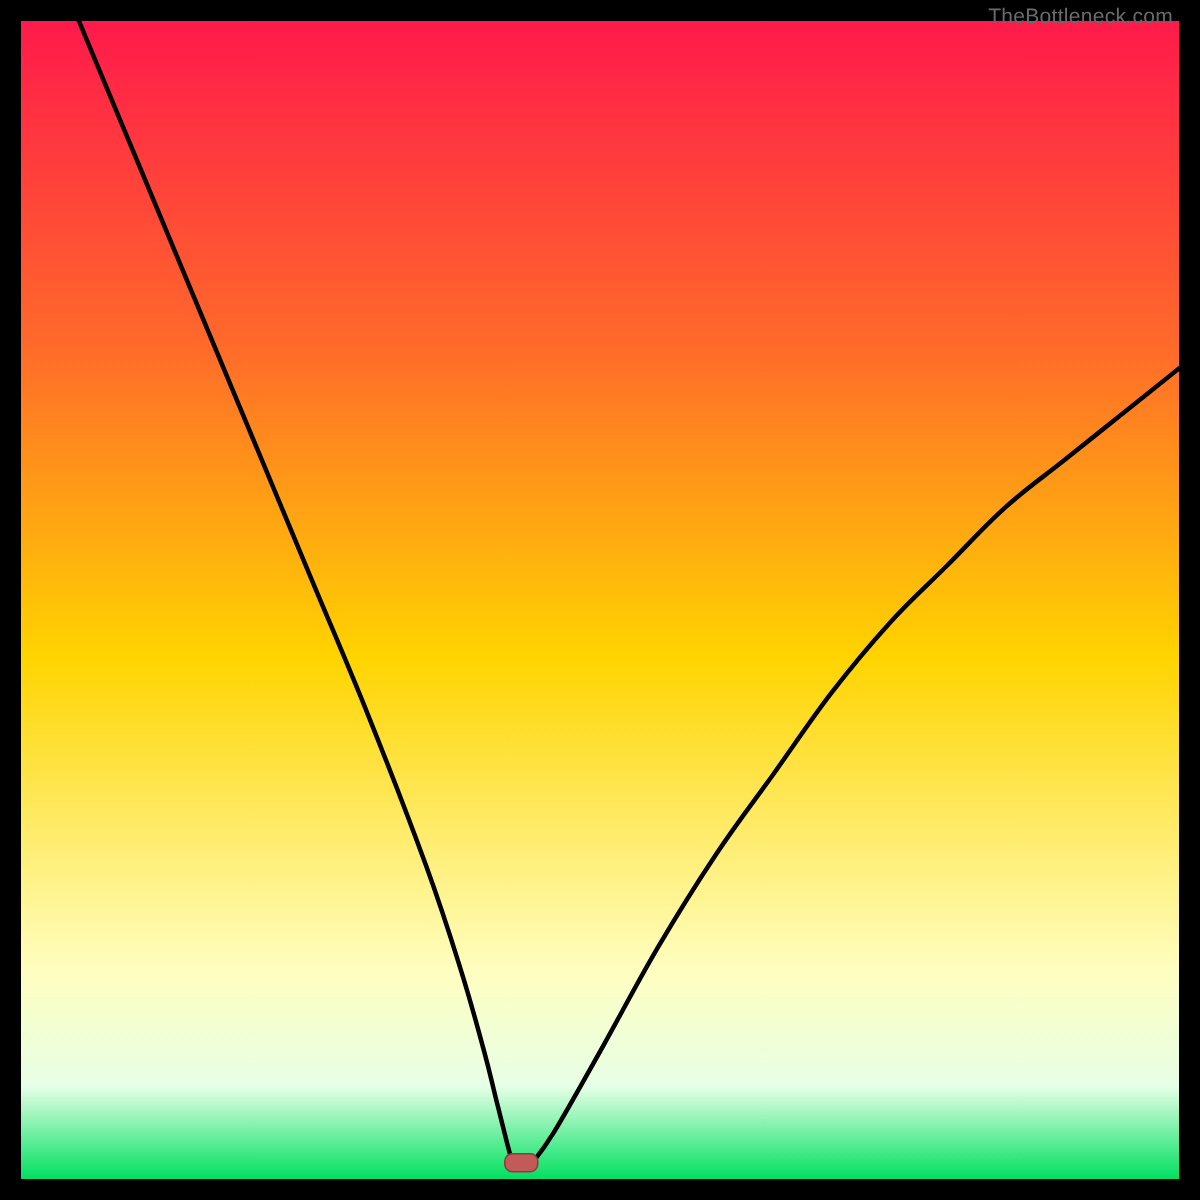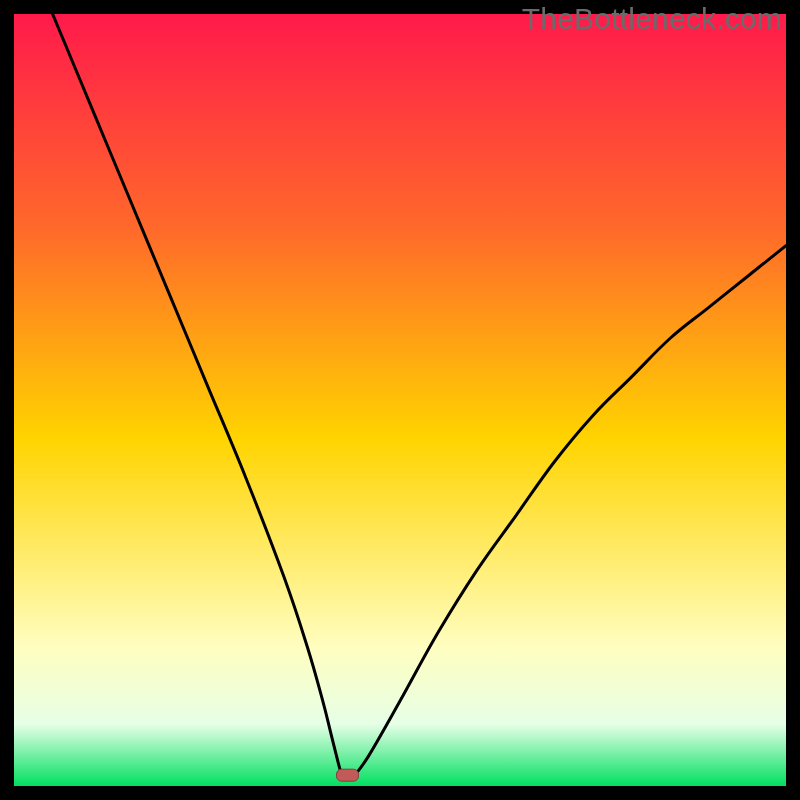--- a/index.html
+++ b/index.html
@@ -24,21 +24,21 @@
     left: 0;
     top: 0;
     width: 772px;
     height: 772px;
   }
   .watermark {
     position: absolute;
     top: 2px;
     right: 18px;
     color: #6b6b6b;
-    font-size: 30px;
+    font-size: 14px;
     font-weight: 500;
     letter-spacing: 0.2px;
   }
 </style>
 </head>
 <body>
 
 <div class="frame">
   <svg class="plot" viewBox="0 0 772 772">
     <defs>

